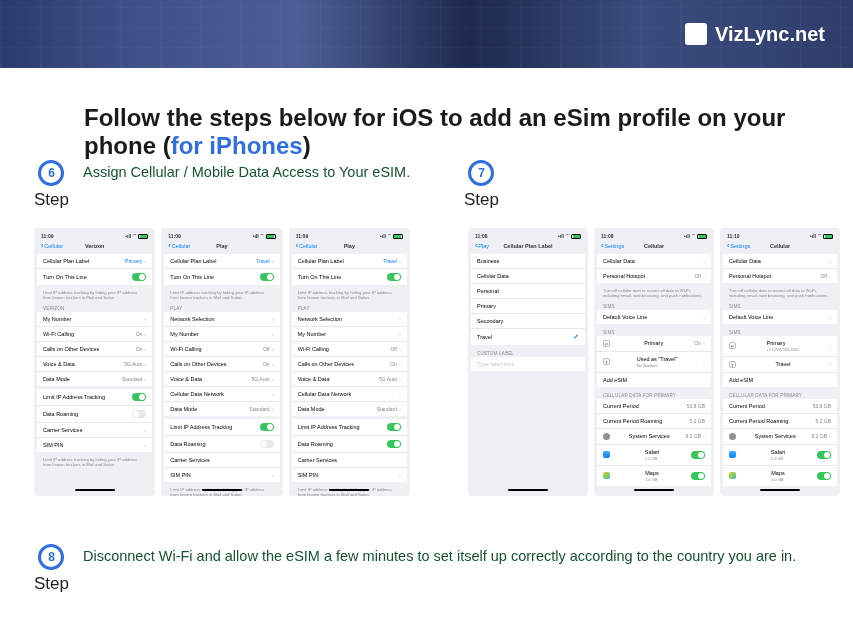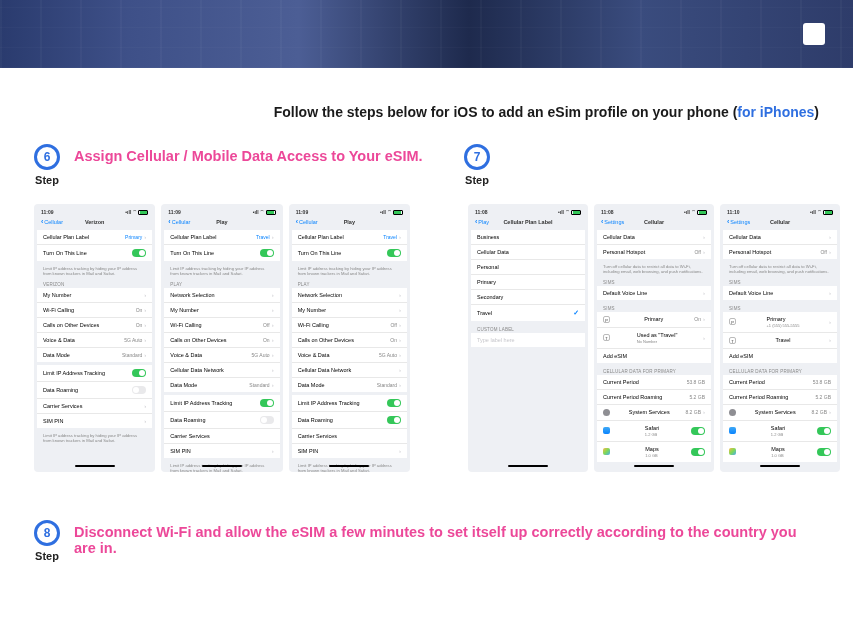--- a/index.html
+++ b/index.html
@@ -4,32 +4,32 @@
 <style>
 *{margin:0;padding:0;box-sizing:border-box;font-family:Arial,Helvetica,sans-serif}
 body{width:853px;height:640px;background:#fff}
 .banner{height:68px;background:linear-gradient(90deg,#2a3b6e 0%,#3e5088 15%,#4c5e95 35%,#1e2a4d 55%,#3a4c7e 75%,#2e3c6a 100%);position:relative;display:flex;align-items:center;justify-content:flex-end;padding-right:28px}
 .banner::before{content:"";position:absolute;inset:0;background-image:repeating-linear-gradient(90deg,rgba(255,255,255,.05) 0 2px,transparent 2px 40px),repeating-linear-gradient(0deg,rgba(255,255,255,.04) 0 1px,transparent 1px 20px);opacity:.6}
 .logo{display:flex;align-items:center;gap:8px;position:relative;z-index:1}
 .logo-icon{width:22px;height:22px;background:#fff;border-radius:3px;position:relative}
 .logo-icon::after{content:"";position:absolute;top:3px;left:3px;width:16px;height:16px;background:linear-gradient(135deg,#fff 0 45%,transparent 45% 55%,#fff 55%);border-radius:2px}
 .logo-text{color:#fff;font-size:20px;font-weight:700}
 .content{padding:36px 34px 0}
-.headline{font-size:14px;font-weight:700;color:#1a1a1a;margin-bottom:24px;text-align:right;padding-left:50px}
+.headline{font-size:24px;font-weight:700;color:#1a1a1a;text-align:left;padding-left:50px}
 .headline a{color:#2f6fe0;text-decoration:none;font-weight:700}
 .steps-row{display:flex;gap:30px;align-items:flex-start}
 .step{display:flex;gap:14px;align-items:flex-start}
 .step-left{flex:0 0 400px}
 .step-right{flex:0 0 360px}
 .step-full{flex:1}
 .badge-col{display:flex;flex-direction:column;align-items:center;gap:4px;flex:0 0 auto}
 .badge{width:26px;height:26px;border-radius:50%;border:3px solid #2f6fe0;background:#fff;color:#2f6fe0;font-weight:700;font-size:12px;display:flex;align-items:center;justify-content:center}
-.step-label{font-size:11px;font-weight:700;color:#222}
+.step-label{font-size:17px;font-weight:400;color:#222}
 .step-body{flex:1}
-.step-title{font-size:14.5px;font-weight:700;color:#ec4899;margin-bottom:8px;margin-top:4px}
+.step-title{font-size:14.5px;font-weight:400;color:#14532d;margin-bottom:8px;margin-top:4px}
 .step-desc{font-size:11px;color:#222;line-height:1.35;padding-left:14px;position:relative}
 .step-desc::before{content:"•";position:absolute;left:2px;top:0}
 .shots{display:flex;gap:6px;margin-top:18px}
 .shots-left{margin-left:0}
 .shots-right{margin-left:0}
 .shot{background:#eef0f4;border-radius:4px;flex:1;height:268px;font-size:5.5px;color:#333;overflow:hidden;position:relative;padding:4px 3px}
 .status{display:flex;justify-content:space-between;align-items:center;padding:1px 4px;font-size:5px;font-weight:600}
 .status .rt{display:flex;gap:2px;align-items:center}
 .sig{display:inline-block;font-size:5px}
 .nav{display:flex;align-items:center;padding:2px 4px;margin-bottom:3px}
@@ -58,20 +58,21 @@
 .safari{background:linear-gradient(180deg,#3fa9f5,#0a84ff)}
 .maps{background:linear-gradient(135deg,#f7b94a,#7ed957,#4aa9f5)}
 .step8{margin-top:48px}
 </style>
 </head>
 <body>
 
 <div class="banner">
   <div class="logo">
     <span class="logo-icon"></span>
+    <span class="logo-text">VizLync.net</span>
   </div>
 </div>
 
 <div class="content">
 
   <div class="headline">
     <span>Follow the steps below for iOS to add an eSim profile on your phone (</span><a href="#">for iPhones</a><span>)</span>
   </div>
 
   <div class="steps-row">

